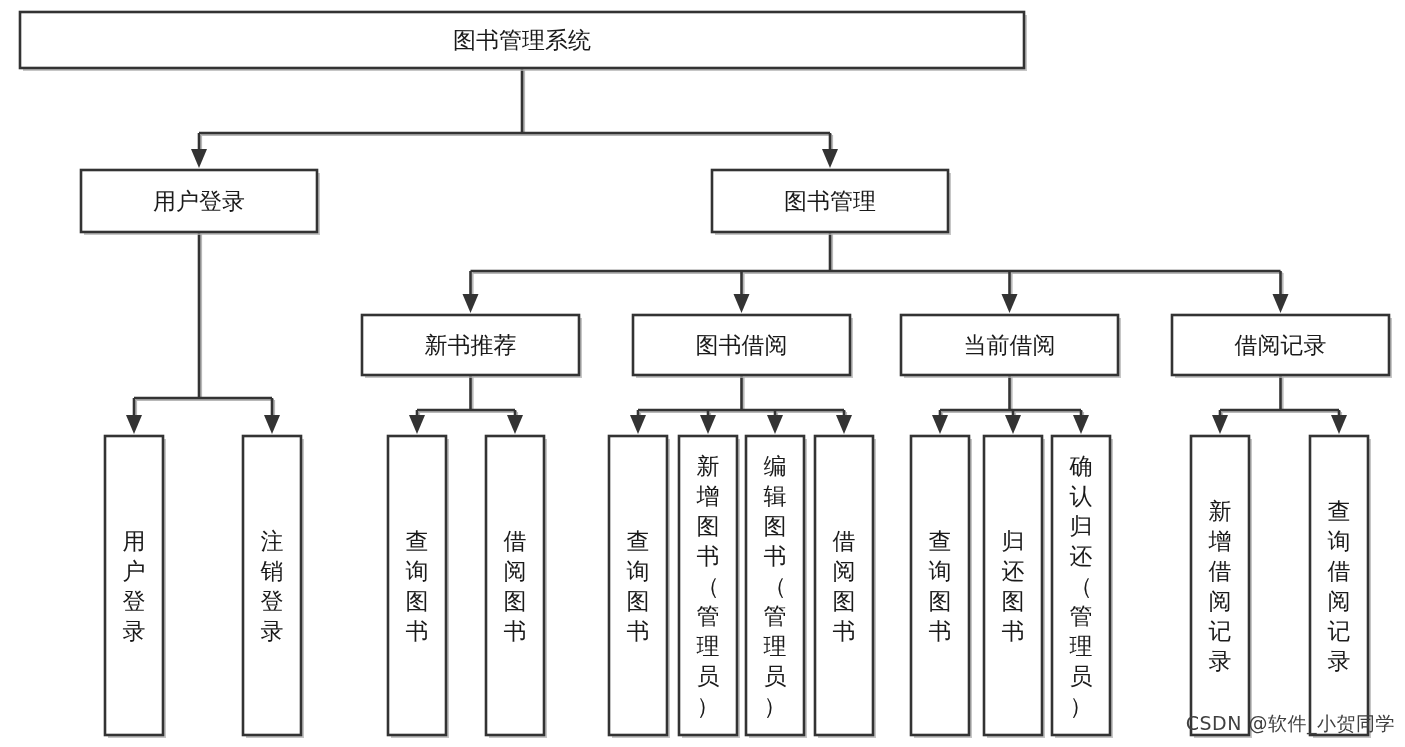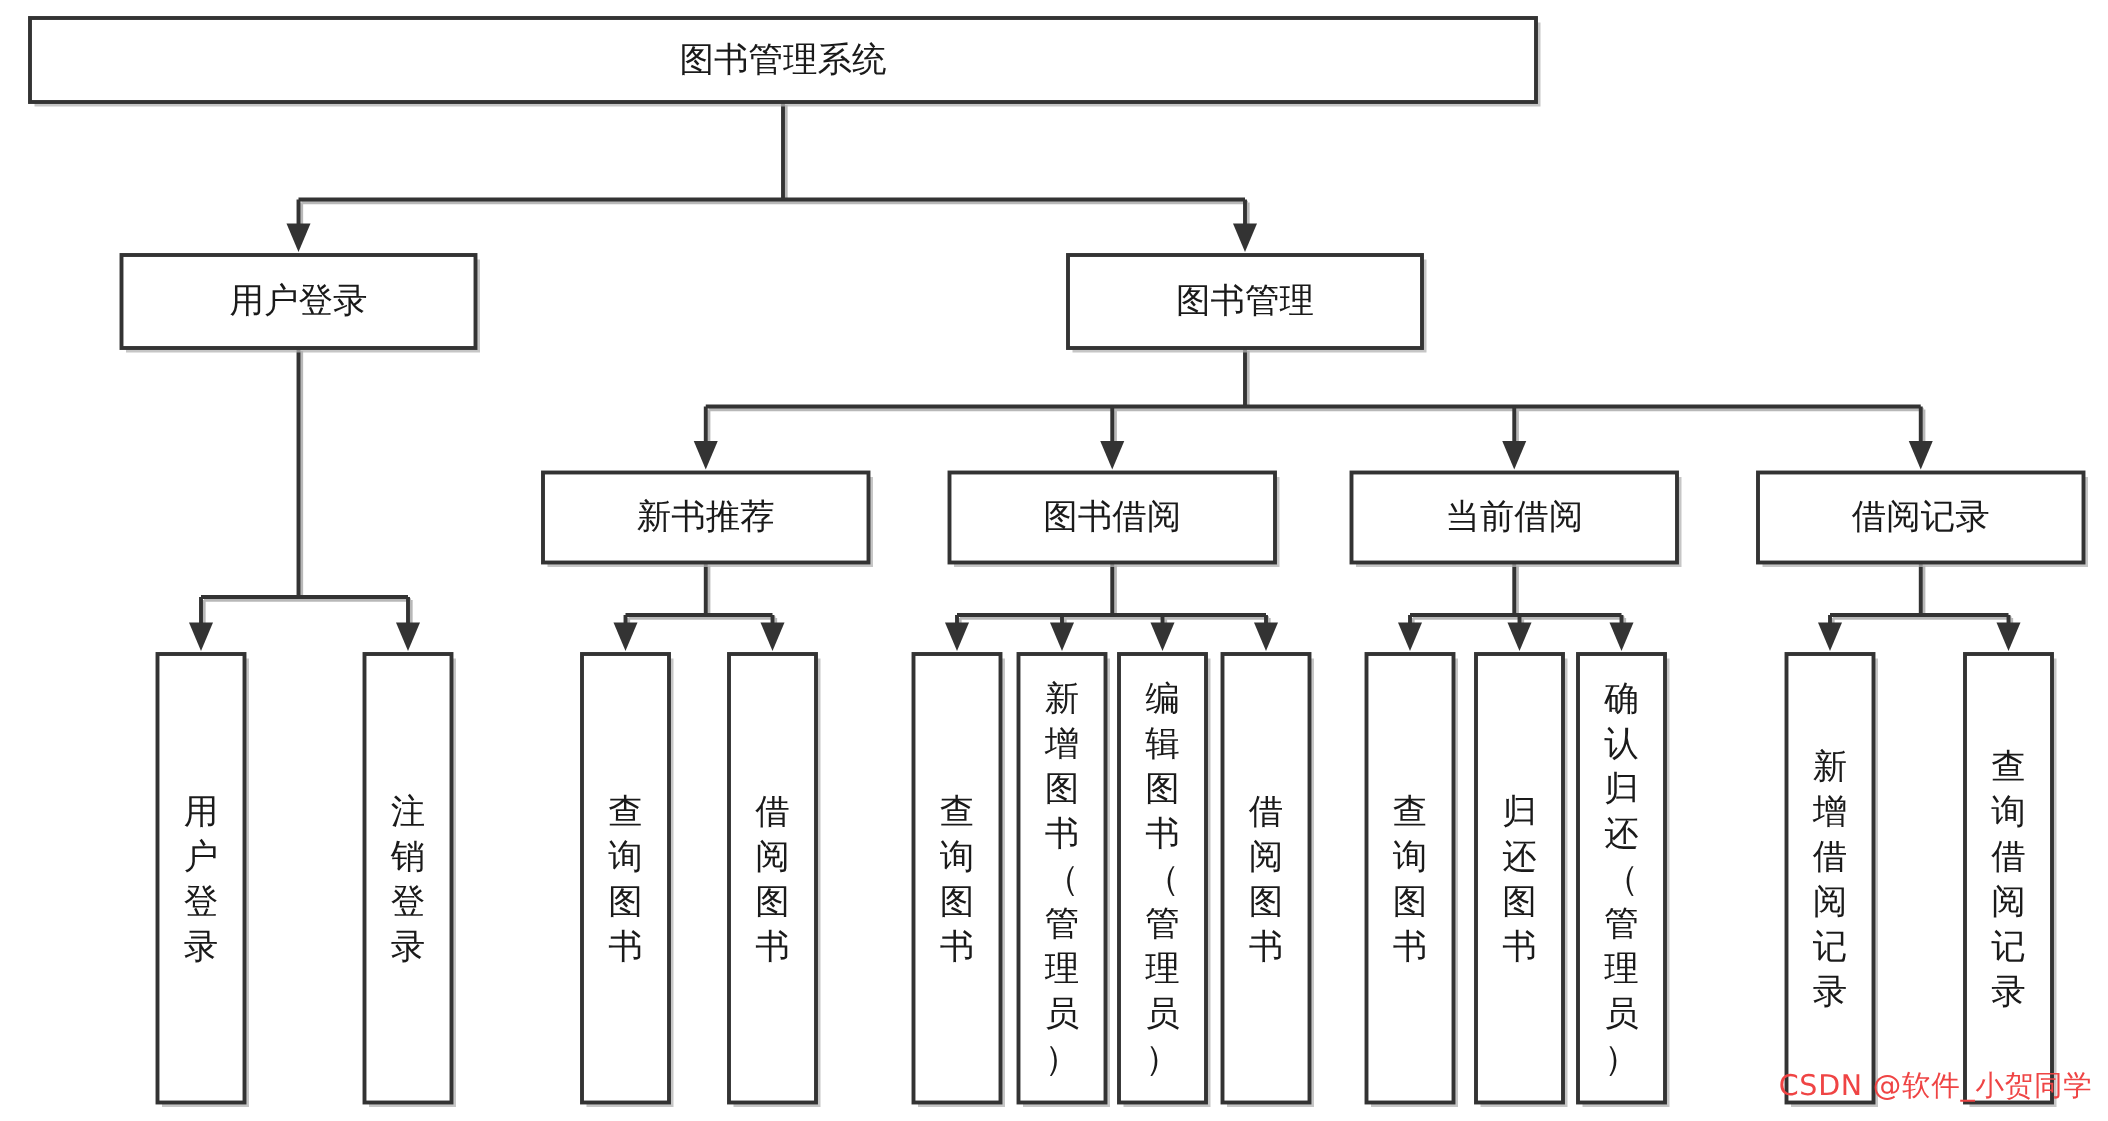--- a/index.html
+++ b/index.html
@@ -63,21 +63,21 @@
     fill: #1a1a1a;
     font-size: 23px;
     text-anchor: middle;
   }
   .watermark {
     position: absolute;
     right: 10px;
     bottom: 6px;
     font-family: "DejaVu Sans", "Liberation Sans", sans-serif;
     font-size: 19px;
-    color: #ef4444;
+    color: #404040;
     letter-spacing: 0.5px;
     white-space: nowrap;
     pointer-events: none;
   }
 </style>
 </head>
 <body>
 
 <div id="diagram-root">
   <svg class="flow" viewBox="0 0 1405 747" xmlns="http://www.w3.org/2000/svg">

